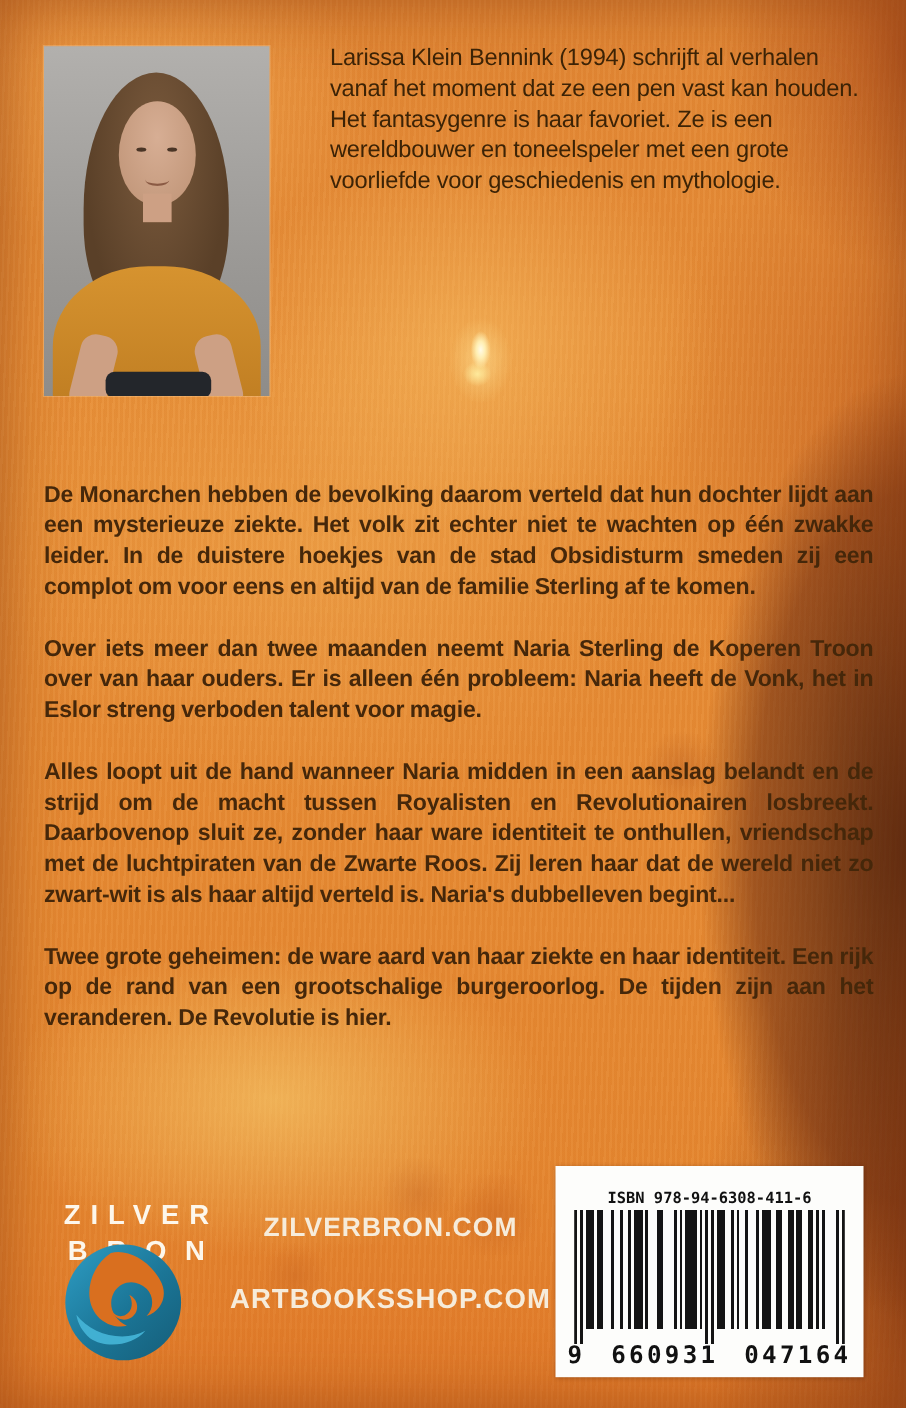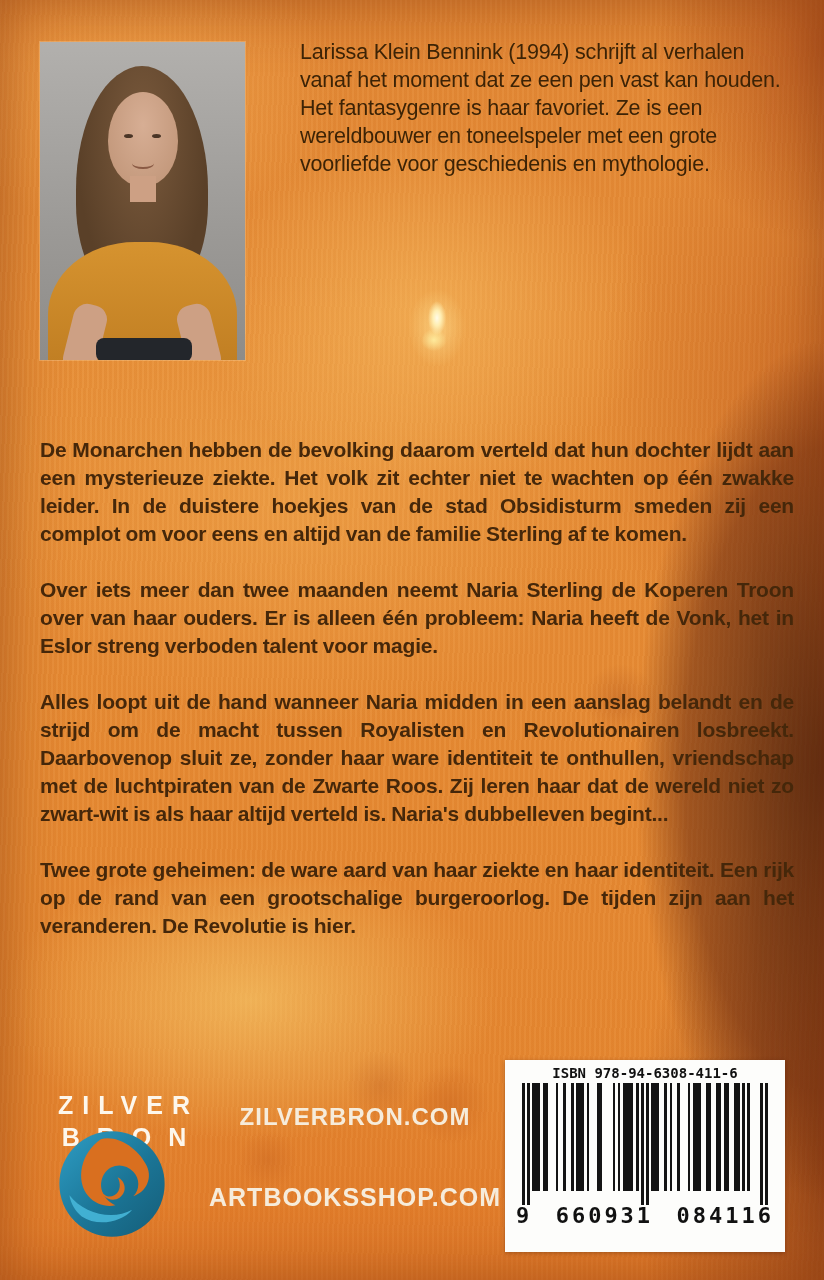--- a/index.html
+++ b/index.html
@@ -65,26 +65,26 @@
 
   
   .wordmark{position:absolute; left:34px; top:1091px; width:180px; text-align:center;
     color:#fdf7ec; font-weight:700;}
   .wordmark .l1{font-size:25px; letter-spacing:9px; text-indent:9px;}
   .wordmark .l2{font-size:25px; letter-spacing:17px; text-indent:17px; margin-top:3px;}
   .logo{position:absolute; left:56px; top:1128px; width:112px; height:112px;}
   .sites{position:absolute; left:190px; top:1103px; width:330px; text-align:center;
     color:#f6ecdb; font-weight:700;}
   .sites .s1{font-size:24px; letter-spacing:1px;}
-  .sites .s2{font-size:25px; letter-spacing:1px; margin-top:52px;}
+  .sites .s2{font-size:25px; letter-spacing:1px; margin-top:36px;}
 
   
   .barcode{position:absolute; left:505px; top:1060px; width:280px; height:192px;
     background:#fdfdfb; box-shadow:0 1px 4px rgba(60,20,5,.35);
-    display:flex; flex-direction:column; align-items:center; padding-top:5px; box-sizing:border-box;}
+    display:flex; flex-direction:column; align-items:center; padding-top:22px; box-sizing:border-box;}
   .isbn{font-family:"DejaVu Sans Mono", monospace; font-weight:700; font-size:14px;
     color:#111; letter-spacing:0; white-space:nowrap;}
   .bars{width:246px; height:122px; margin-top:2px;}
   .bars rect{fill:#141414;}
   .digits{width:258px; display:flex; justify-content:space-between; margin-top:-2px;
     font-family:"DejaVu Sans Mono", monospace; font-weight:700; font-size:22px; color:#111;}
   .digits span{letter-spacing:3px;}
 </style>
 </head>
 <body>
@@ -184,17 +184,17 @@
         <rect x="82" y="0" width="1" height="26.5"></rect>
         <rect x="83" y="0" width="1" height="26.5"></rect>
         <rect x="85" y="0" width="1" height="26.5"></rect>
         <rect x="87" y="0" width="1" height="26.5"></rect>
         <rect x="92" y="0" width="1" height="30"></rect>
         <rect x="94" y="0" width="1" height="30"></rect>
       </svg>
     <div class="digits">
       <span>9</span>
       <span>660931</span>
-      <span>084116</span>
+      <span>047164</span>
     </div>
   </div>
 
 </div>
 
 </body></html>

